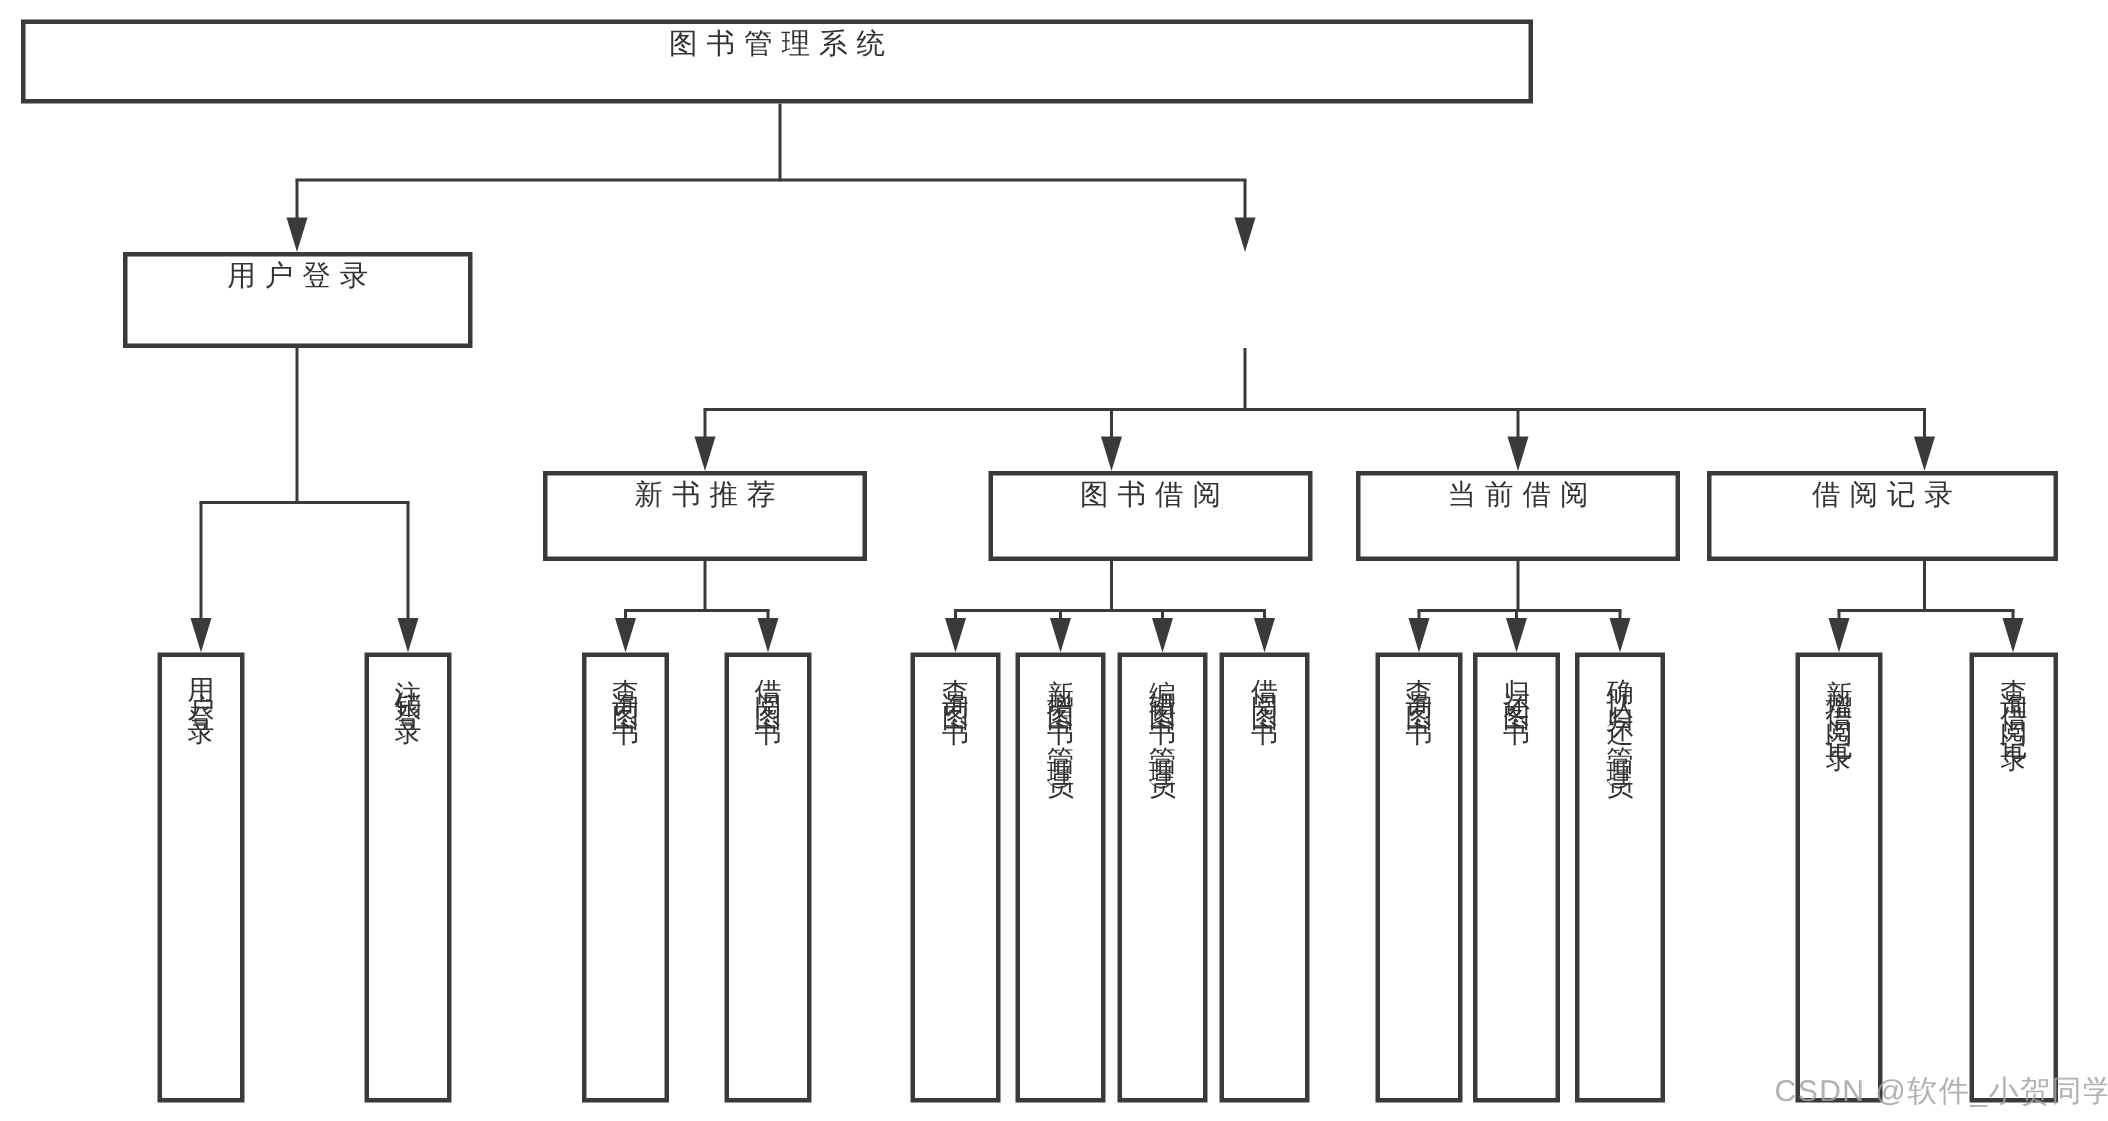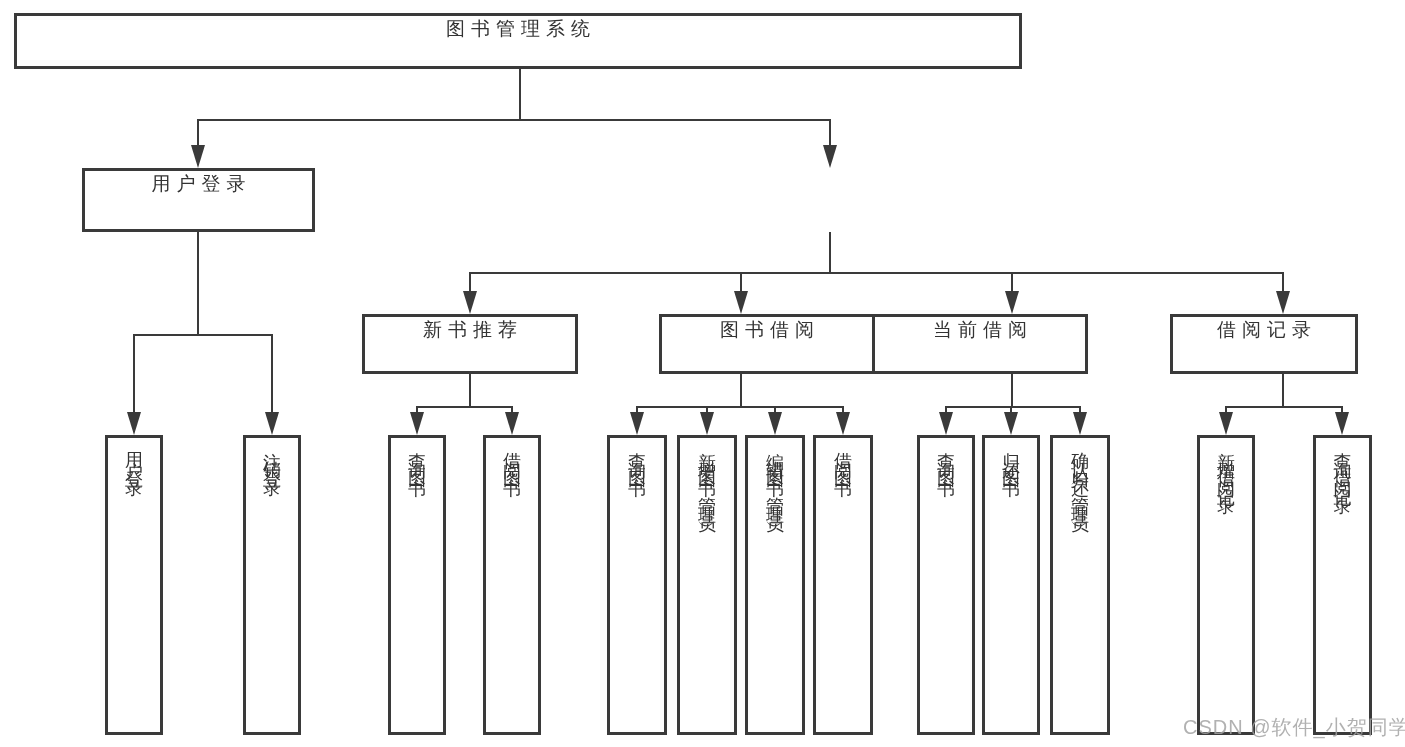--- a/index.html
+++ b/index.html
@@ -122,24 +122,24 @@
   <div class="node" style="left:82px;top:168px;width:233px;height:64px;">
     <span class="hlabel">用户登录</span>
   </div>
 
   <div class="node" style="left:362px;top:314px;width:216px;height:60px;">
     <span class="hlabel">新书推荐</span>
   </div>
   <div class="node" style="left:659px;top:314px;width:216px;height:60px;">
     <span class="hlabel">图书借阅</span>
   </div>
-  <div class="node" style="left:872px;top:314px;width:216px;height:60px;">
+  <div class="node" style="left:904px;top:314px;width:216px;height:60px;">
     <span class="hlabel">当前借阅</span>
   </div>
-  <div class="node" style="left:1170px;top:314px;width:188px;height:60px;">
+  <div class="node" style="left:1138px;top:314px;width:234px;height:60px;">
     <span class="hlabel">借阅记录</span>
   </div>
 
   <div class="node" style="left:105px;top:435px;width:58px;height:300px;">
     <span class="vtext">用户登录</span>
   </div>
   <div class="node" style="left:243px;top:435px;width:58px;height:300px;">
     <span class="vtext">注销登录</span>
   </div>
 

